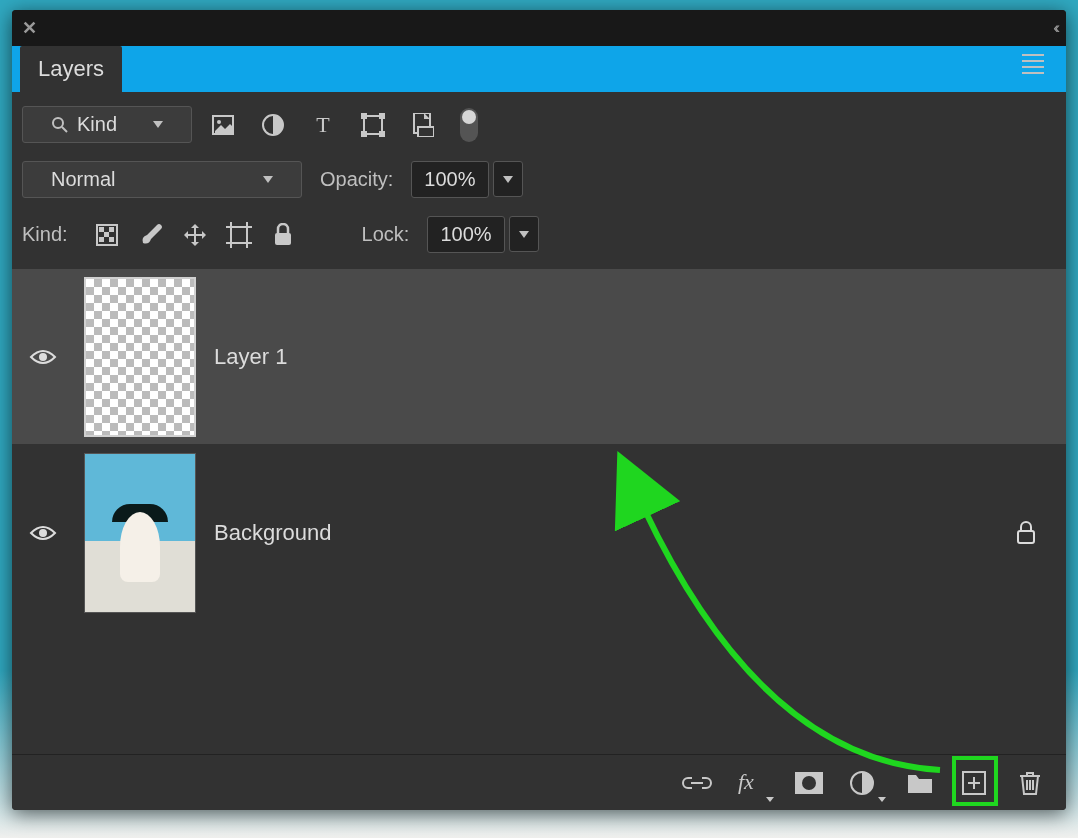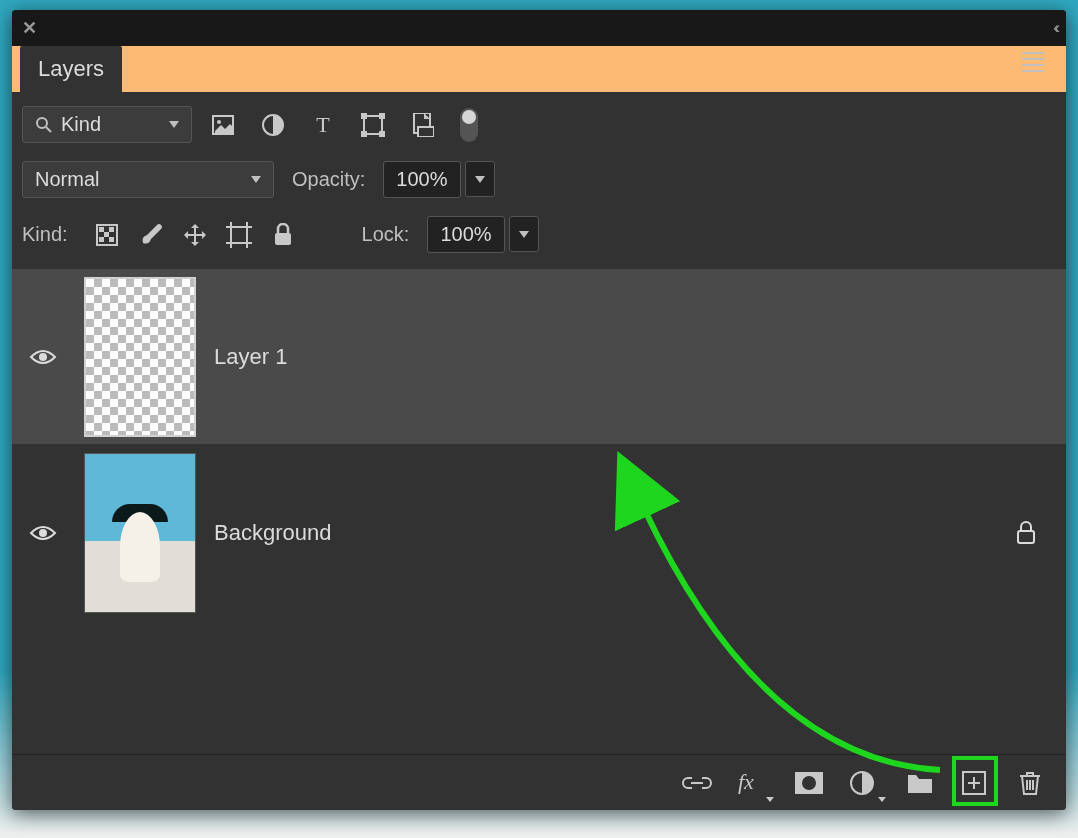--- a/index.html
+++ b/index.html
@@ -39,23 +39,23 @@
   }
   .titlebar-right {
     margin-left: auto;
     color: #9a9a9a;
     font-size: 16px;
     letter-spacing: -4px;
     cursor: pointer;
   }
   .tab-row {
     height: 46px;
-    background: #fdba74;
-    display: flex;
-    align-items: center;
+    background: #0ea5e9;
+    display: flex;
+    align-items: flex-end;
     padding: 0 8px;
   }
   .tab {
     background: #323232;
     color: #dcdcdc;
     padding: 10px 18px;
     font-size: 22px;
     border-radius: 2px 2px 0 0;
     cursor: pointer;
   }
@@ -83,30 +83,30 @@
     display: flex;
     align-items: center;
     gap: 18px;
     margin-bottom: 18px;
   }
   .dropdown {
     background: #3c3c3c;
     border: 1px solid #555;
     border-radius: 3px;
     color: #dcdcdc;
-    padding: 6px 12px;
+    padding: 6px 28px;
     font-size: 20px;
     display: flex;
     align-items: center;
     gap: 8px;
     cursor: pointer;
   }
   .kind-dd { width: 170px; }
   .kind-dd .chev { margin-left: auto; }
-  .blend-dd { width: 252px; }
+  .blend-dd { width: 280px; }
   .blend-dd .chev { margin-left: auto; }
   .chev {
     width: 0; height: 0;
     border-left: 5px solid transparent;
     border-right: 5px solid transparent;
     border-top: 7px solid #c0c0c0;
   }
   .filter-icons {
     display: flex;
     gap: 24px;

